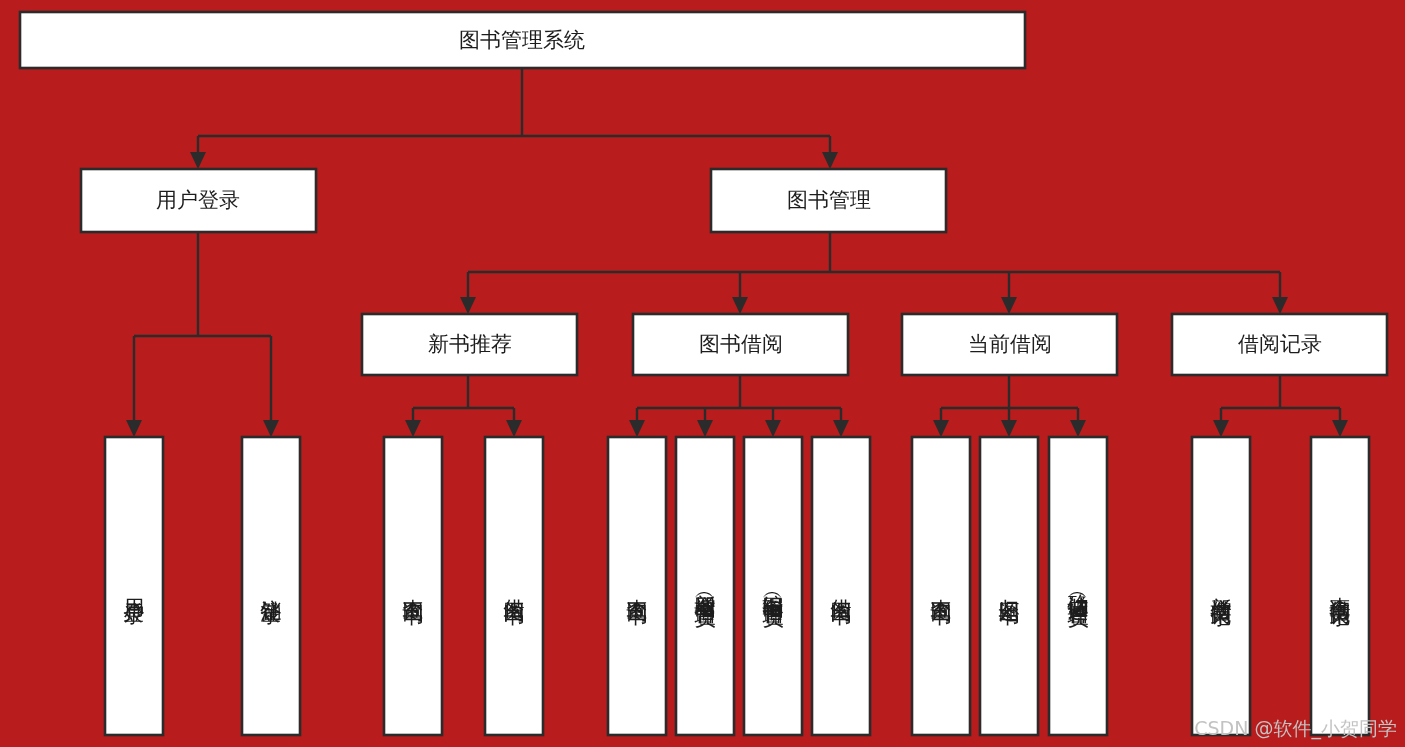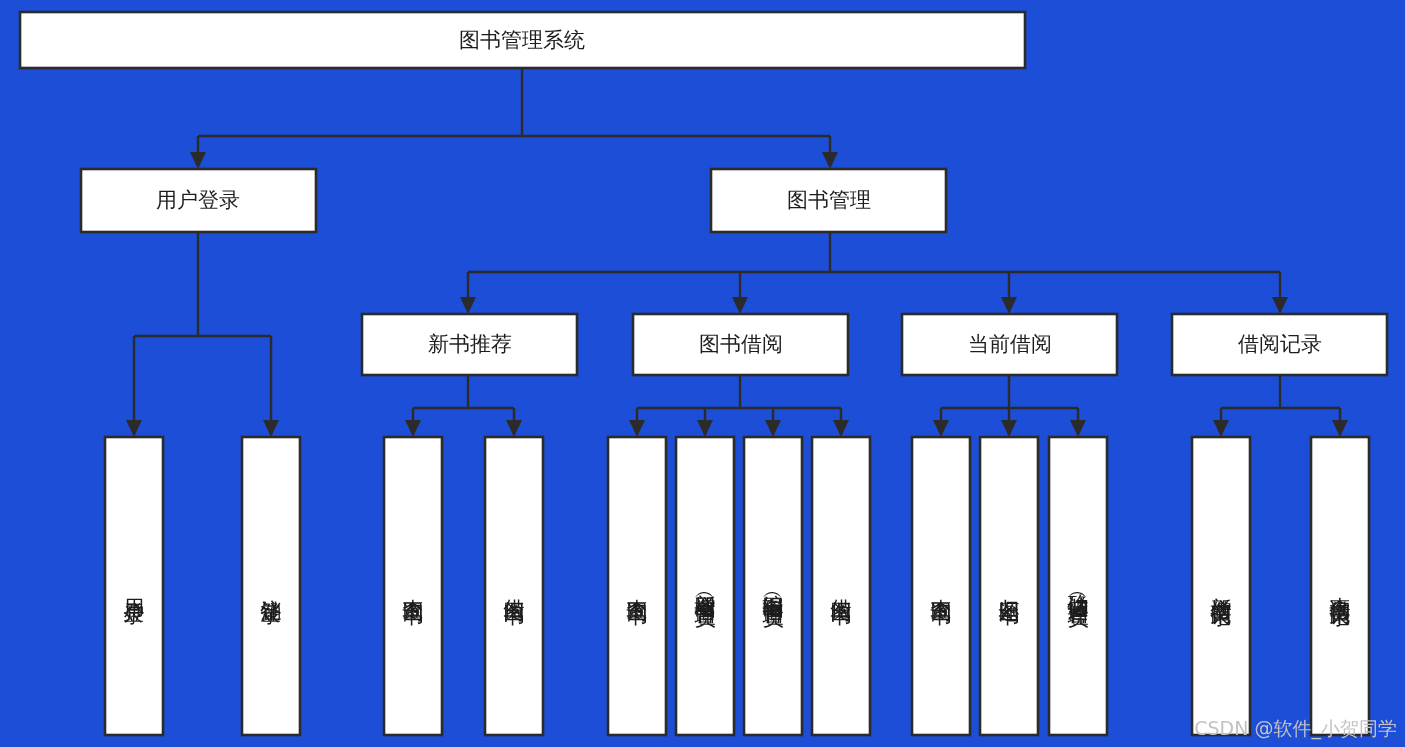--- a/index.html
+++ b/index.html
@@ -8,21 +8,21 @@
     padding: 0;
     background: #ffffff;
   }
   body {
     font-family: "DejaVu Sans", "Liberation Sans", sans-serif;
   }
   #diagram-root {
     position: relative;
     width: 1405px;
     height: 747px;
-    background: #1d4ed8;
+    background: #b91c1c;
     overflow: hidden;
   }
   svg.diagram-canvas {
     position: absolute;
     left: 0;
     top: 0;
     width: 1405px;
     height: 747px;
   }
   .node-rect {

